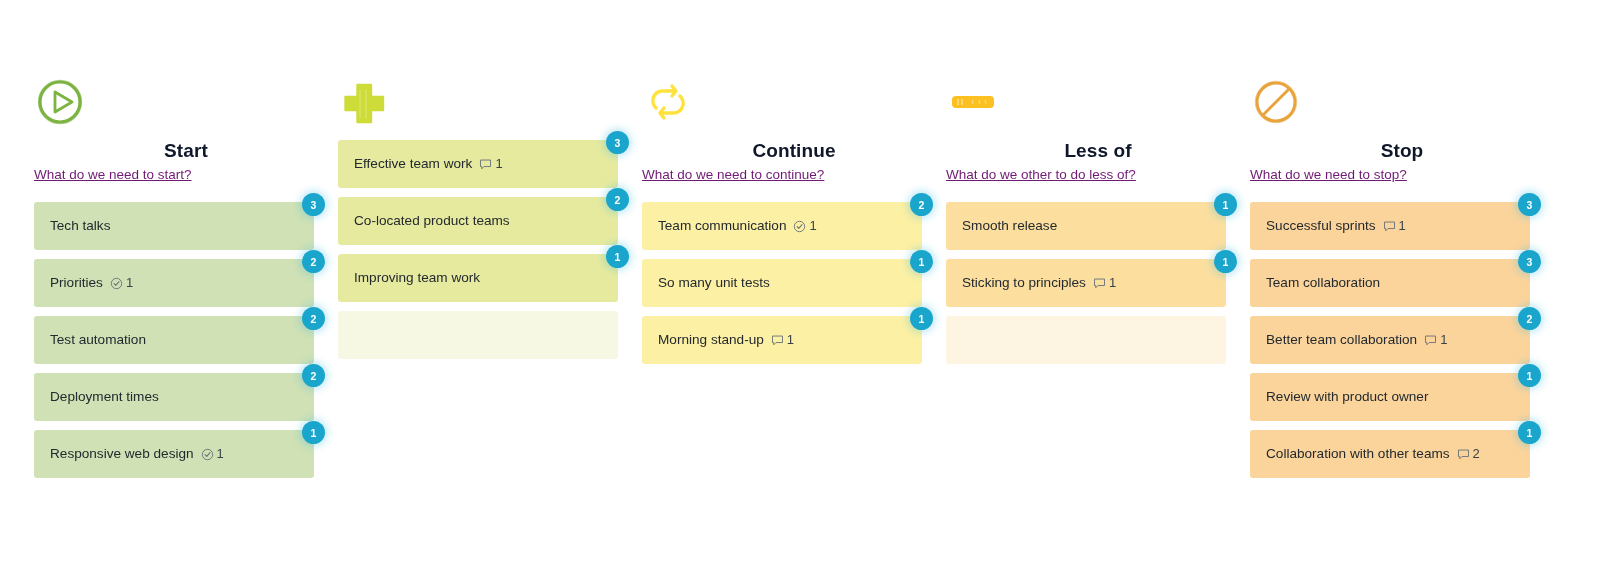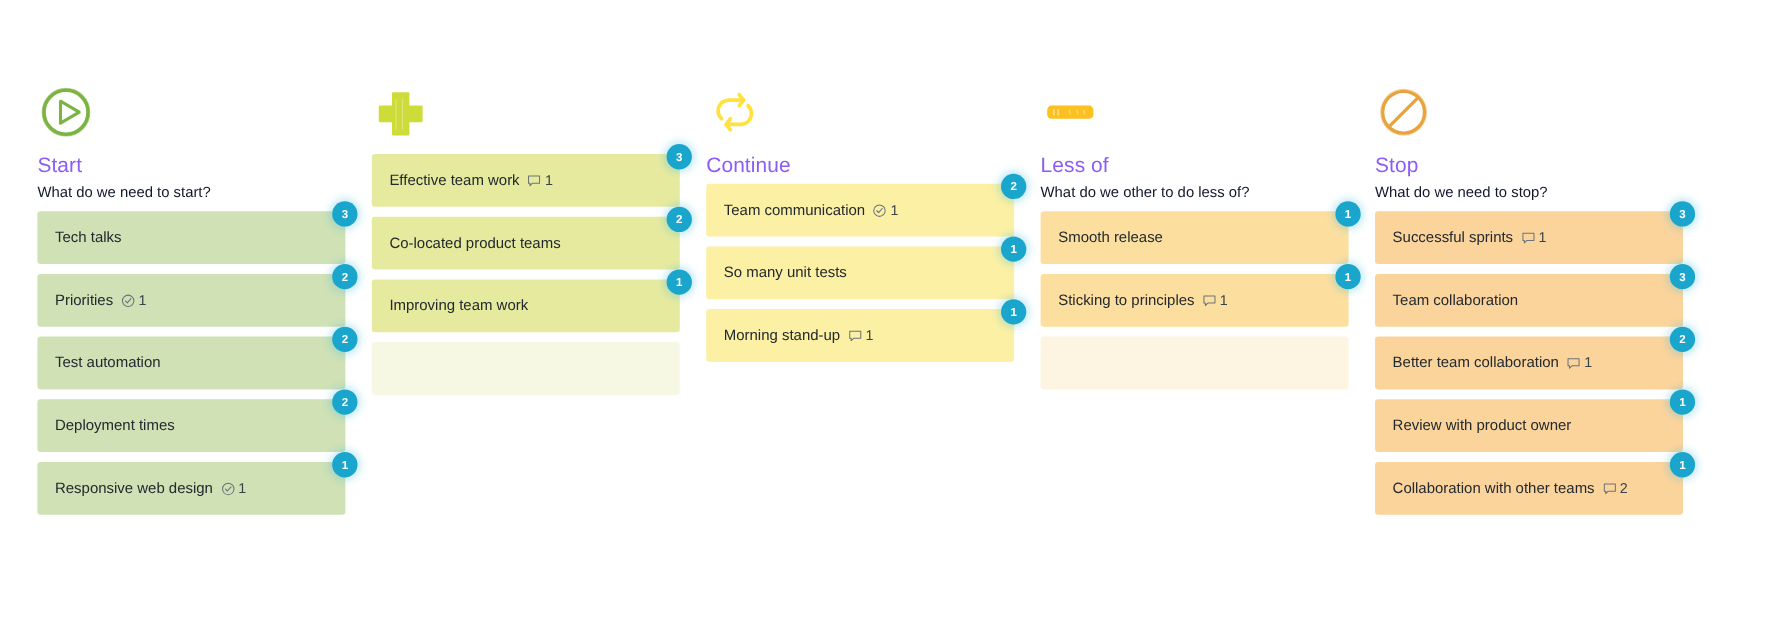--- a/index.html
+++ b/index.html
@@ -14,32 +14,34 @@
     padding: 78px 0 0 34px;
     gap: 0;
   }
   .column { width: 304px; flex: 0 0 304px; position: relative; }
 
   .col-icon { height: 48px; margin-bottom: 14px; display: block; }
   .col-icon svg { display: block; }
 
   .col-title {
     font-size: 19px;
-    color: #8b5cf6;
-    font-weight: 400;
+    color: #0f172a;
+    font-weight: 700;
     letter-spacing: .1px;
     line-height: 22px;
     margin-bottom: 5px;
+    text-align: center;
   }
   .col-prompt {
     font-size: 13.5px;
-    color: #0f172a;
+    color: #701a75;
     font-weight: 400;
     line-height: 16px;
-    margin-bottom: 9px;
+    margin-bottom: 19px;
+    text-decoration: underline;
   }
 
   .cards { position: relative; }
 
   .card {
     position: relative;
     width: 280px;
     height: 48px;
     border-radius: 3px;
     display: flex;
@@ -175,20 +177,21 @@
       </div>
     </div>
     <div class="column c-continue">
       <div class="col-icon">
         <svg width="52" height="48" viewBox="0 0 52 48">
           <path d="M14 30 C8 24 11 14 20 13 L34 13 L30 8 M34 13 L30 18" fill="none" stroke="#ffe23d" stroke-width="3.4" stroke-linecap="round" stroke-linejoin="round"></path>
           <path d="M38 18 C44 24 41 34 32 35 L18 35 L22 40 M18 35 L22 30" fill="none" stroke="#ffe23d" stroke-width="3.4" stroke-linecap="round" stroke-linejoin="round"></path>
         </svg>
       </div>
       <div class="col-title">Continue</div>
+      <div class="col-prompt">What do we need to continue?</div>
       <div class="cards">
         <div class="card">
           <div class="card-text"><span>Team communication</span><span class="meta">
               <span>
                 <svg width="13" height="13" viewBox="0 0 14 14">
                   <circle cx="7" cy="7" r="5.6" fill="none" stroke="#6b7279" stroke-width="1"></circle>
                   <path d="M4.4 7.1 L6.2 9 L9.7 4.9" fill="none" stroke="#6b7279" stroke-width="1.1" stroke-linecap="round" stroke-linejoin="round"></path>
                 </svg>
               </span>
               <span class="meta-count">1</span>

